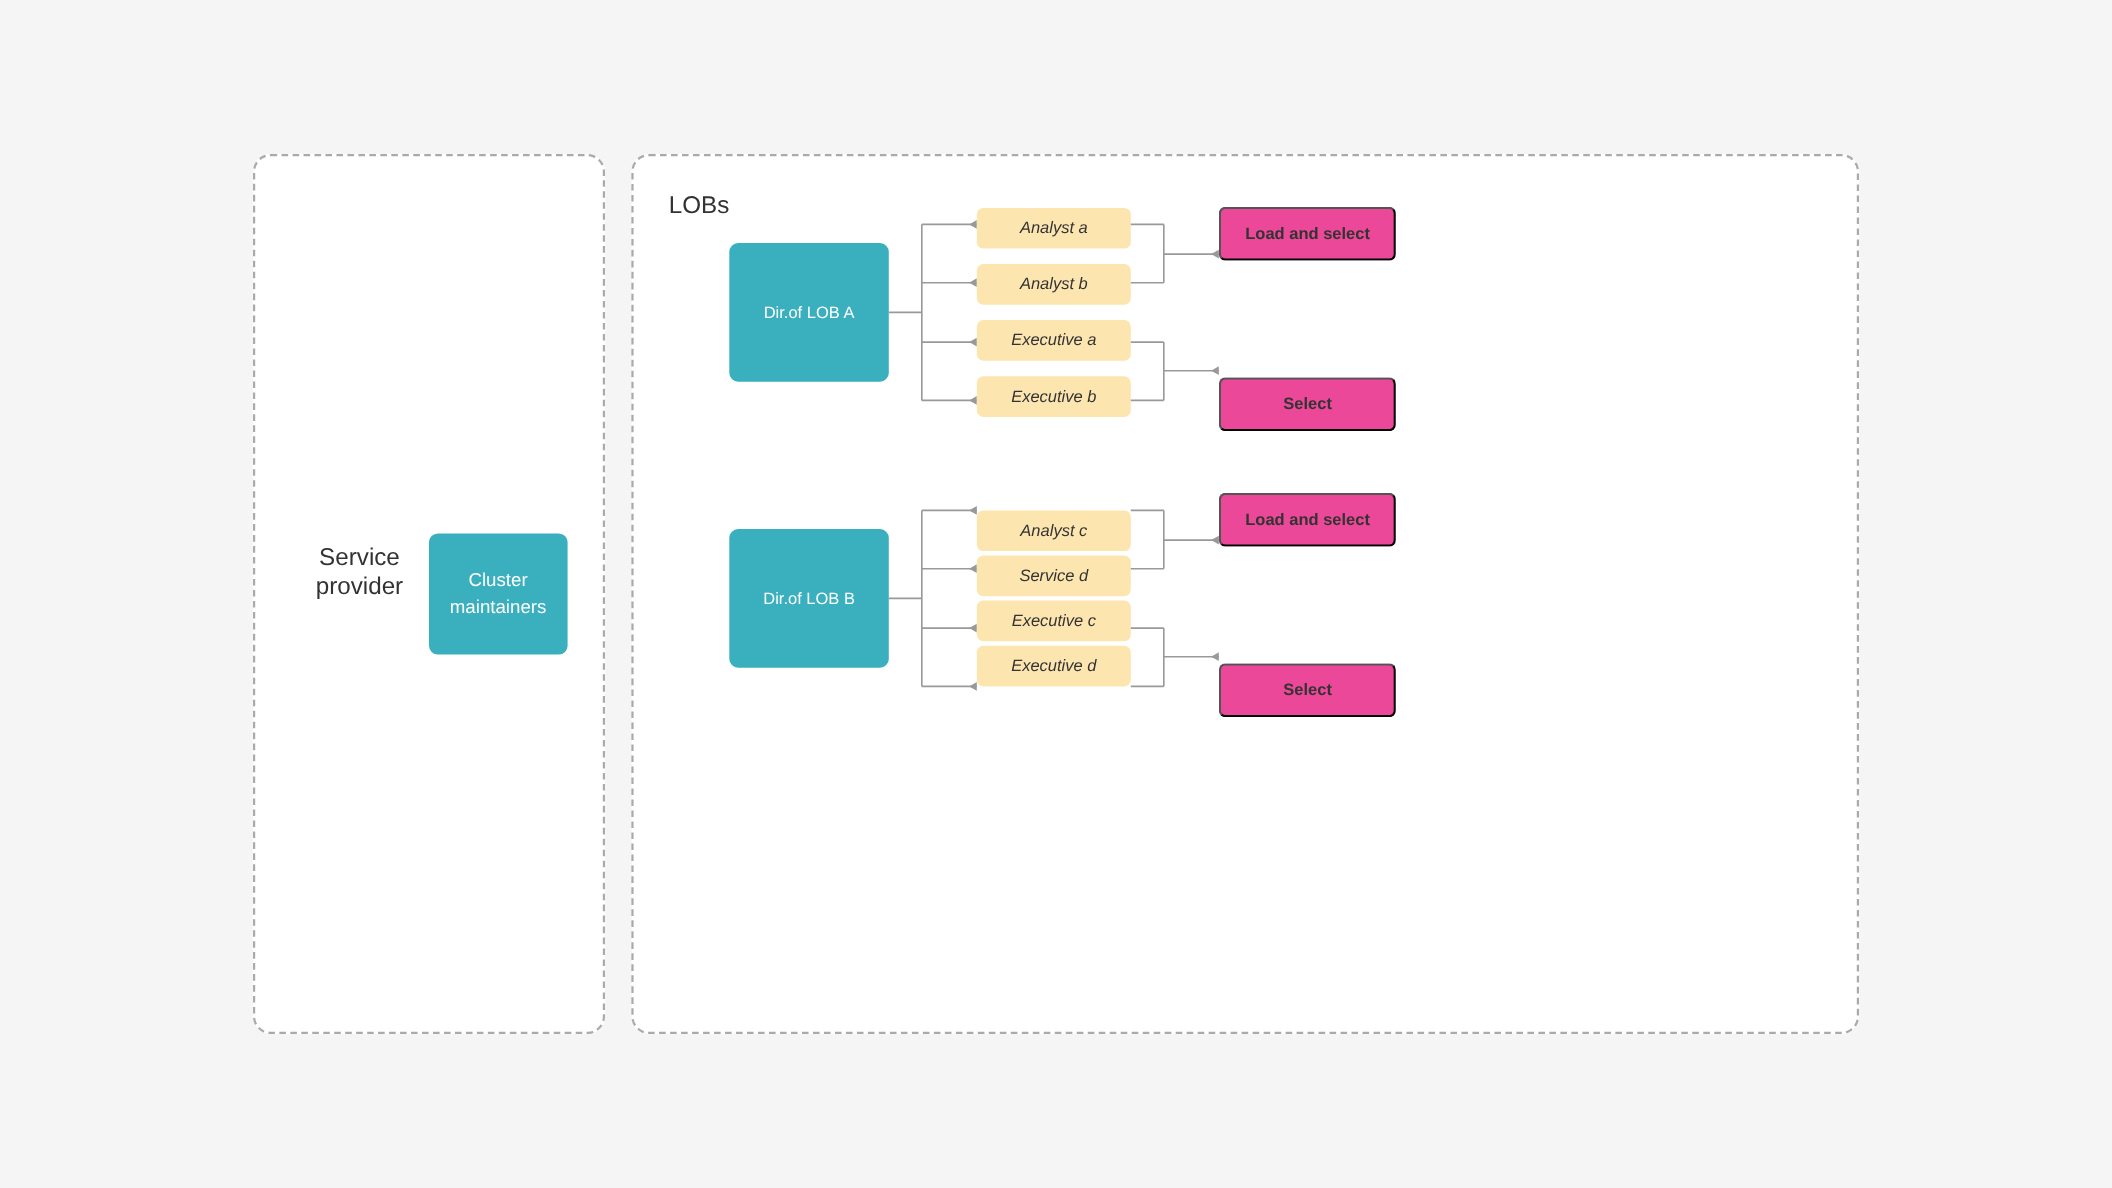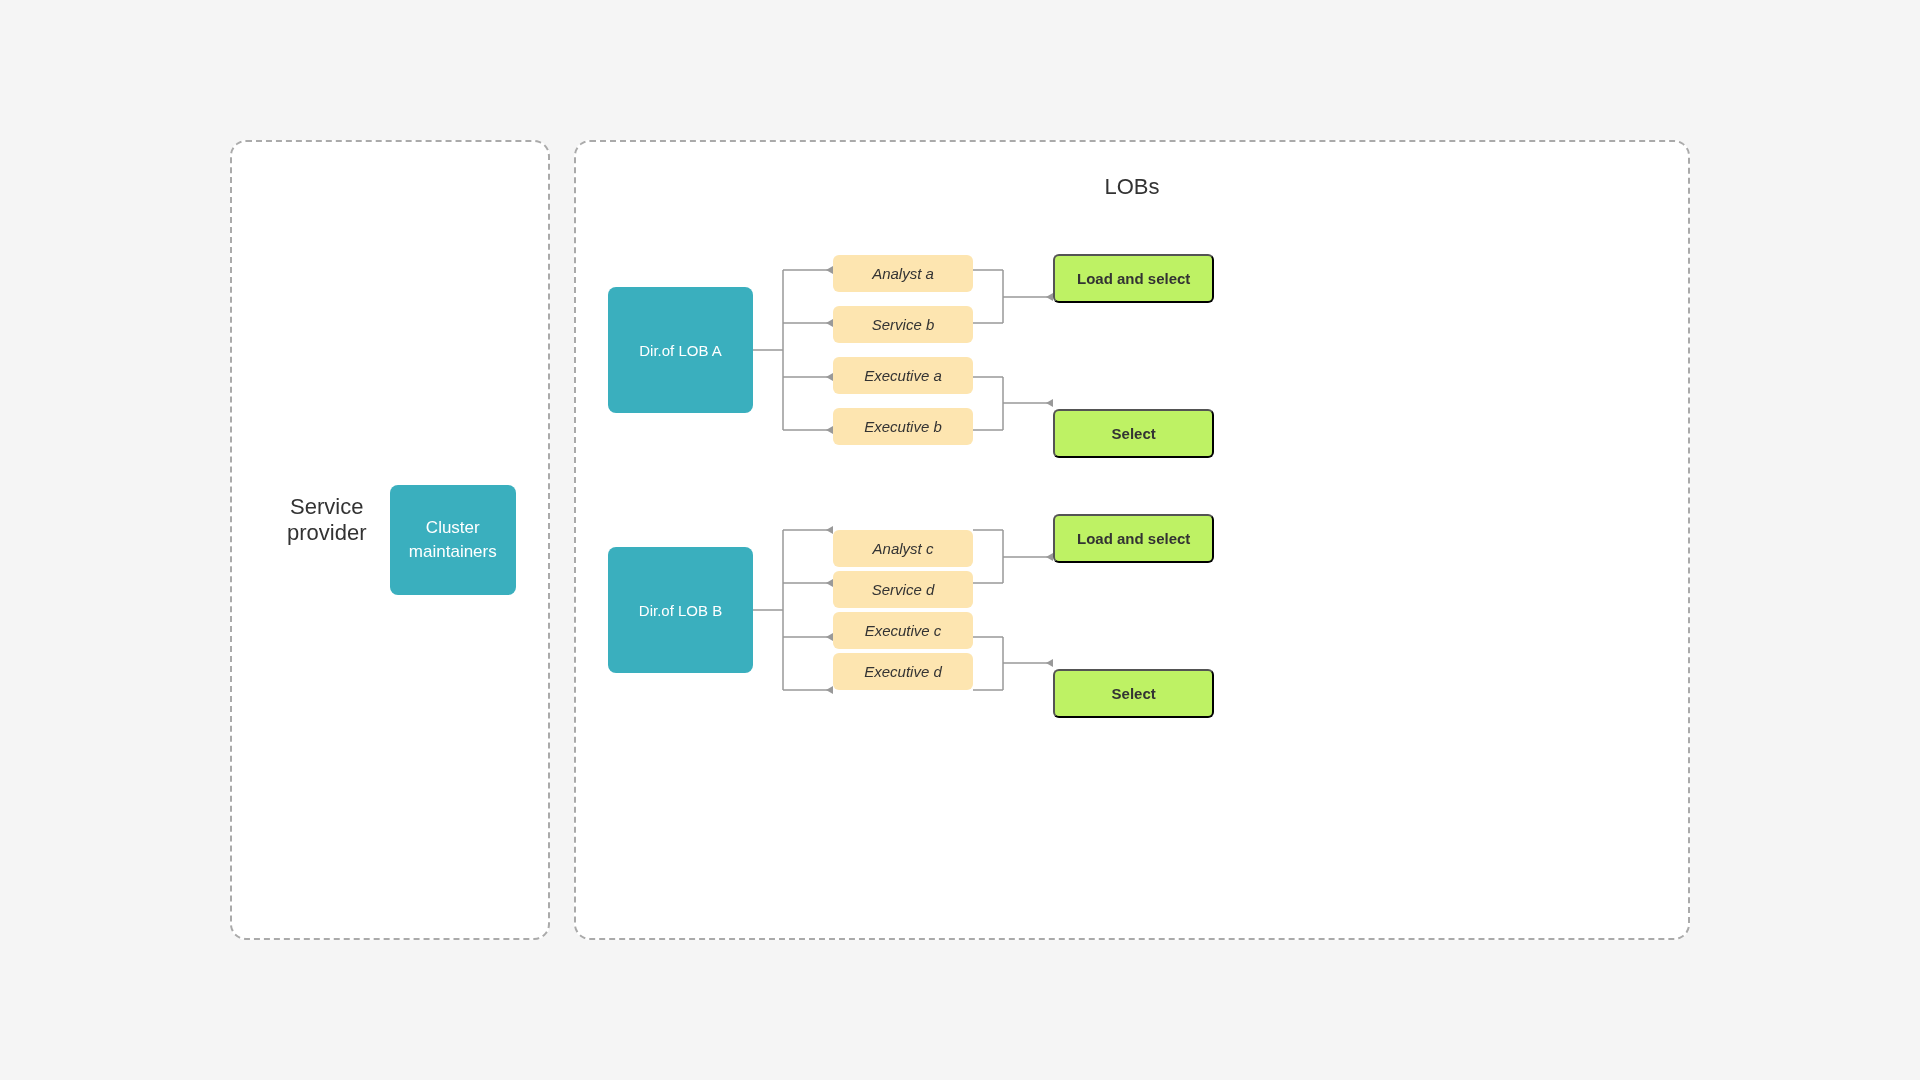--- a/index.html
+++ b/index.html
@@ -30,21 +30,21 @@
     .panel-left {
       width: 320px;
       display: flex;
       flex-direction: row;
       align-items: center;
       margin-right: 24px;
     }
     .panel-right {
       flex: 1;
       display: flex;
-      flex-direction: column;
+      flex-direction: row;
     }
     .panel-title {
       font-size: 22px;
       font-weight: 500;
       color: #333;
       text-align: center;
       margin-bottom: 40px;
     }
     .teal-box {
       background: #3aafbe;
@@ -74,21 +74,21 @@
       font-size: 15px;
       color: #333;
       min-width: 140px;
       text-align: center;
       display: flex;
       align-items: center;
       justify-content: center;
       font-style: italic;
     }
     .yellow-btn {
-      background: #bef264;
+      background: #ec4899;
       border-radius: 6px;
       padding: 14px 22px;
       font-size: 15px;
       color: #333;
       font-weight: 600;
       min-width: 145px;
       display: flex;
       align-items: center;
       justify-content: center;
       cursor: pointer;
@@ -139,21 +139,21 @@
           <polygon points="80,79 73,83 80,87" fill="#999"></polygon>
           <polygon points="80,133 73,137 80,141" fill="#999"></polygon>
           <polygon points="80,186 73,190 80,194" fill="#999"></polygon>
         </svg>
 
         <div style="display:flex; flex-direction:column; gap:14px; flex-shrink:0;">
           <div class="orange-box">
             <span>Analyst a</span>
           </div>
           <div class="orange-box">
-            <span>Service b</span>
+            <span>Analyst b</span>
           </div>
           <div class="orange-box">
             <span>Executive a</span>
           </div>
           <div class="orange-box">
             <span>Executive b</span>
           </div>
         </div>
 
         <svg width="80" height="220" style="overflow:visible; flex-shrink:0;">

